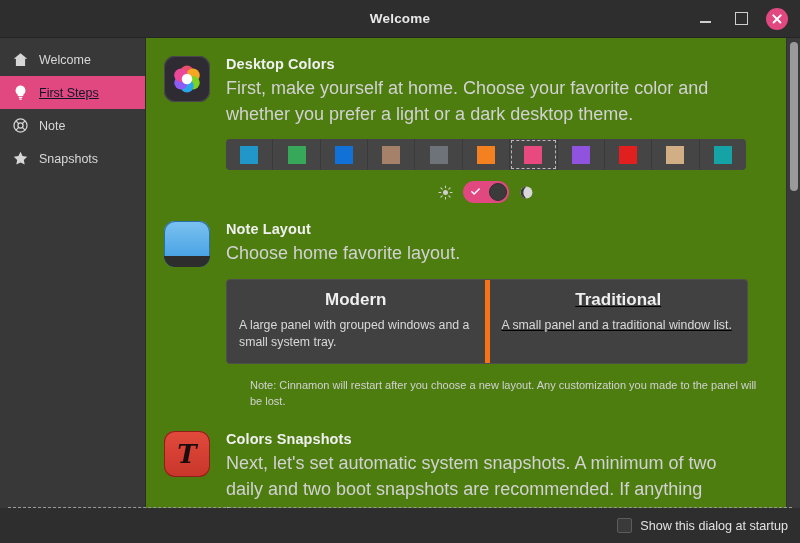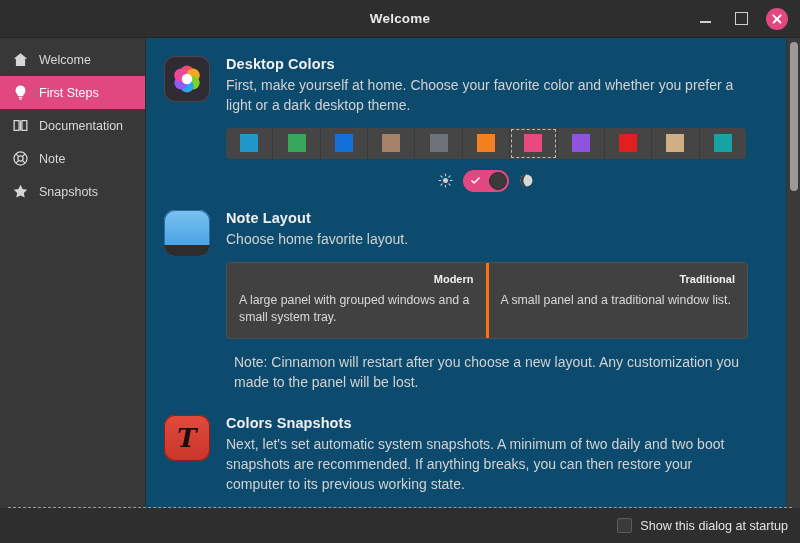--- a/index.html
+++ b/index.html
@@ -68,26 +68,26 @@
     background: #383838;
     border-right: 1px solid #2b2b2b;
     padding-top: 5px;
   }
   .side-item {
     height: 33px;
     display: flex; align-items: center;
     gap: 10px; padding-left: 12px;
     color: #d8d8d8; font-size: 12.5px;
   }
-  .side-item.active { background: #e0487f; color: #ffffff; }
+  .side-item.active { background: #e0487f; color: #0f172a; text-decoration: underline; }
   .side-ico { width: 17px; height: 17px; display: block; flex: 0 0 17px; }
   .side-ico svg { display: block; width: 17px; height: 17px; }
 
   
-  .content-wrap { flex: 1; position: relative; min-width: 0; background: #0c4a6e; }
+  .content-wrap { flex: 1; position: relative; min-width: 0; background: #4d7c0f; }
   .content {
     position: absolute; inset: 0;
     padding: 18px 34px 10px 18px;
     overflow: hidden;
   }
   .scrollbar {
     position: absolute; top: 0; right: 0; width: 14px; height: 100%;
     background: #3a3a3a; border-left: 1px solid #323232;
   }
   .scroll-thumb {
@@ -97,21 +97,21 @@
   }
 
   .section { display: flex; gap: 16px; }
   .sec-icon { flex: 0 0 46px; width: 46px; }
   .sec-body { flex: 1; min-width: 0; }
   .sec-title {
     font-size: 14.5px; font-weight: bold; color: #f0f0f0;
     margin-bottom: 4px; letter-spacing: .1px;
   }
   .sec-desc {
-    font-size: 14px; color: #d2d2d2; line-height: 1.42;
+    font-size: 18px; color: #d2d2d2; line-height: 1.42;
     max-width: 512px;
   }
 
   
   .appicon { width: 46px; height: 46px; border-radius: 11px; position: relative; }
   .icon-colors { background: #2e2b33; display:flex; align-items:center; justify-content:center;
                  box-shadow: inset 0 0 0 1px #4a4650; }
   .icon-panel {
     background: linear-gradient(180deg,#7cc2f0 0%, #3b9ae1 100%);
     overflow: hidden; box-shadow: inset 0 0 0 1px #2a6fa8;
@@ -165,28 +165,28 @@
     background: #3b3b3b; border: 1px solid #2e2e2e;
   }
 
   
   .layout-cards {
     display: flex; margin-top: 12px; width: 522px;
     border: 1px solid #4e4e4e; border-radius: 4px; overflow: hidden;
     background: #414141;
   }
   .layout-card { flex: 1; padding: 10px 12px 12px 12px; }
-  .layout-card + .layout-card { border-left: 3px solid #f97316; }
+  .layout-card + .layout-card { border-left: 5px solid #f97316; text-decoration: underline; }
   .layout-card-title {
-    text-align: right; font-size: 11px; font-weight: bold;
+    text-align: center; font-size: 17px; font-weight: bold;
     color: #efefef; margin-bottom: 7px;
   }
   .layout-card-desc { font-size: 12.3px; color: #d9d9d9; line-height: 1.4; }
   .layout-note {
-    margin: 14px 0 0 8px; font-size: 14px; color: #d2d2d2;
+    margin: 14px 0 0 24px; font-size: 11px; color: #d2d2d2;
     line-height: 1.42; max-width: 508px;
   }
 
   
   .launch-row { display: flex; justify-content: center; width: 522px; margin-top: 14px; }
   .launch-btn {
     background: #64ab46; color: #f2f2f2;
     border: none; border-radius: 3px;
     font-size: 13px; font-family: "Liberation Sans", sans-serif;
     padding: 9px 21px; cursor: pointer;
@@ -246,29 +246,20 @@
         <span class="side-ico">
           <svg viewBox="0 0 24 24">
             <path fill="#ffffff" d="M12 2a7 7 0 0 0-4 12.7V17h8v-2.3A7 7 0 0 0 12 2z"></path>
             <rect x="9.5" y="18" width="5" height="1.8" fill="#ffffff"></rect>
             <rect x="10.3" y="20.4" width="3.4" height="1.8" fill="#ffffff"></rect>
           </svg>
         </span>
         <span>First Steps</span>
       </div>
 
-      <div class="side-item">
-        <span class="side-ico">
-          <svg viewBox="0 0 24 24">
-            <path fill="none" stroke="#d6d6d6" stroke-width="1.8" d="M3 5h7v14H3zM14 5h7v14h-7z"></path>
-            <path fill="#d6d6d6" d="M11.2 5h1.6v14h-1.6z"></path>
-          </svg>
-        </span>
-        <span>Documentation</span>
-      </div>
 
       <div class="side-item">
         <span class="side-ico">
           <svg viewBox="0 0 24 24">
             <circle cx="12" cy="12" r="9.2" fill="none" stroke="#d6d6d6" stroke-width="1.8"></circle>
             <circle cx="12" cy="12" r="3.6" fill="none" stroke="#d6d6d6" stroke-width="1.8"></circle>
             <path stroke="#d6d6d6" stroke-width="1.7" d="M5.5 5.5l3.6 3.6M18.5 5.5l-3.6 3.6M5.5 18.5l3.6-3.6M18.5 18.5l-3.6-3.6"></path>
           </svg>
         </span>
         <span>Note</span>

